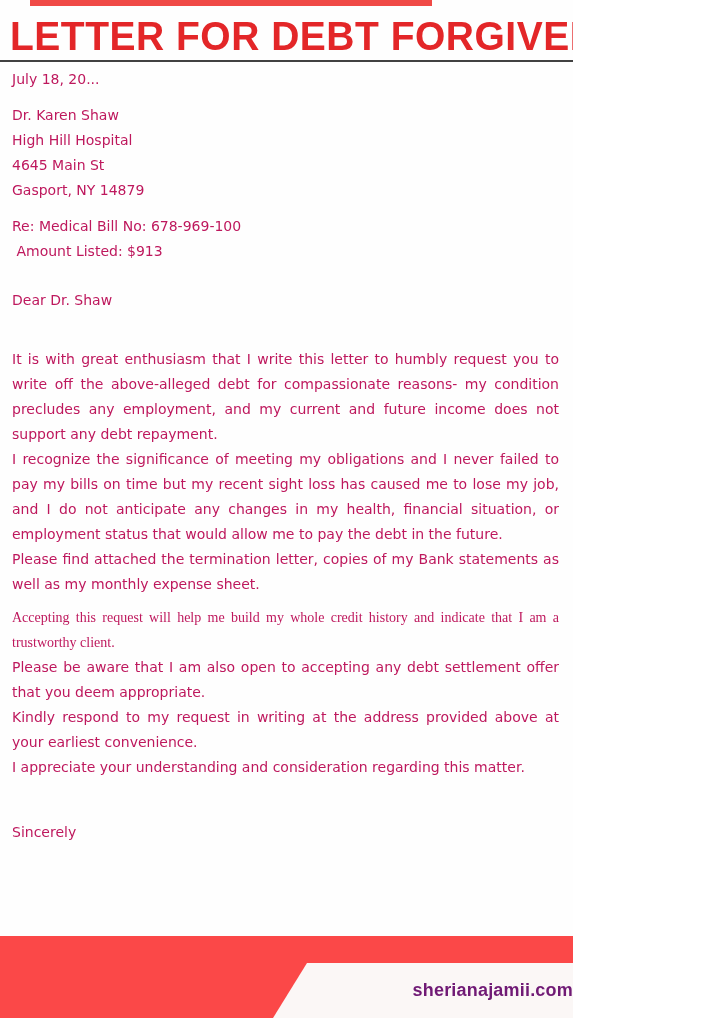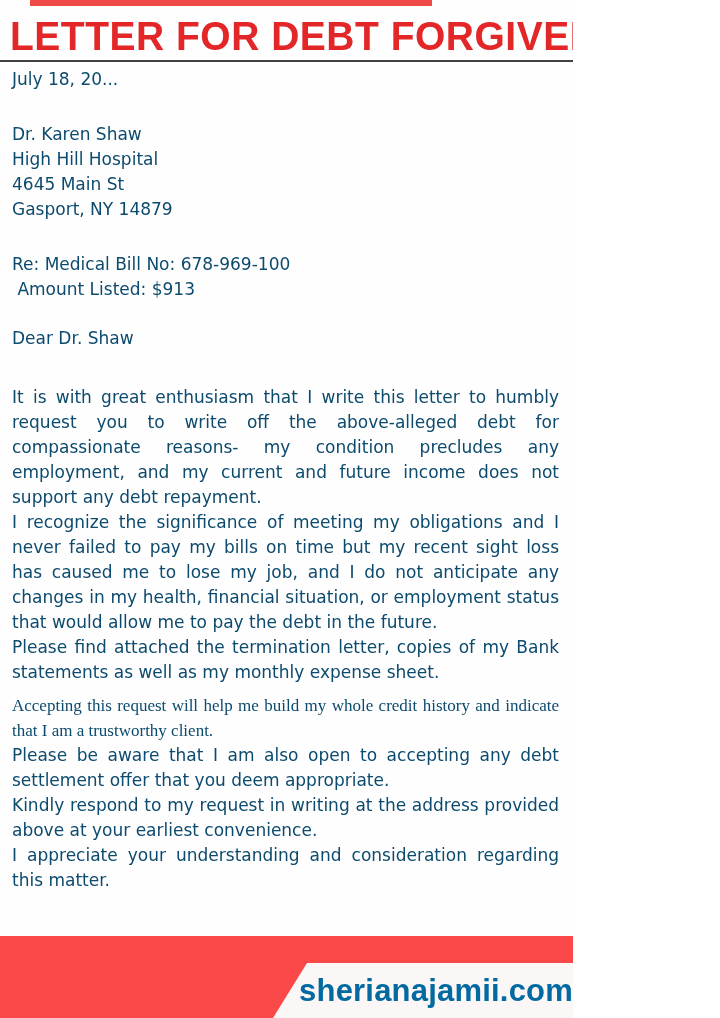--- a/index.html
+++ b/index.html
@@ -37,26 +37,26 @@
 
   .title-rule {
     height: 2px;
     background: #414141;
     margin-top: 4px;
   }
 
   
   .content {
     padding: 5px 14px 0 12px;
-    font-size: 17px;
+    font-size: 14px;
     line-height: 25px;
-    color: #0c4a6e;
+    color: #be185d;
   }
   .line { white-space: pre-wrap; }
-  .block-gap   { margin-top: 30px; }
+  .block-gap   { margin-top: 11px; }
   .block-gap-s { margin-top: 24px; }
   .para        { text-align: justify; }
   .para-first  { margin-top: 34px; text-align: justify; }
   .para-cont   { margin-top: 8px;    text-align: justify; font-family: Liberation Serif, serif; }
   .closing     { margin-top: 40px; }
 
   
   .footer-band {
     position: absolute;
     left: 0; right: 0; bottom: 0;
@@ -68,23 +68,23 @@
     right: 0; bottom: 0;
     width: 300px; height: 55px;
     background: #fbf7f6;
     clip-path: polygon(34px 0, 100% 0, 100% 100%, 0 100%);
     display: flex;
     align-items: center;
     justify-content: flex-end;
   }
   .footer-site {
     font-family: "Liberation Sans", "DejaVu Sans", sans-serif;
-    font-size: 31px;
+    font-size: 18px;
     font-weight: 700;
-    color: #0369a1;
+    color: #701a75;
     letter-spacing: 0.2px;
   }
 </style>
 </head>
 <body>
 
 <div class="page">
 
   <div class="top-strip"></div>
 

